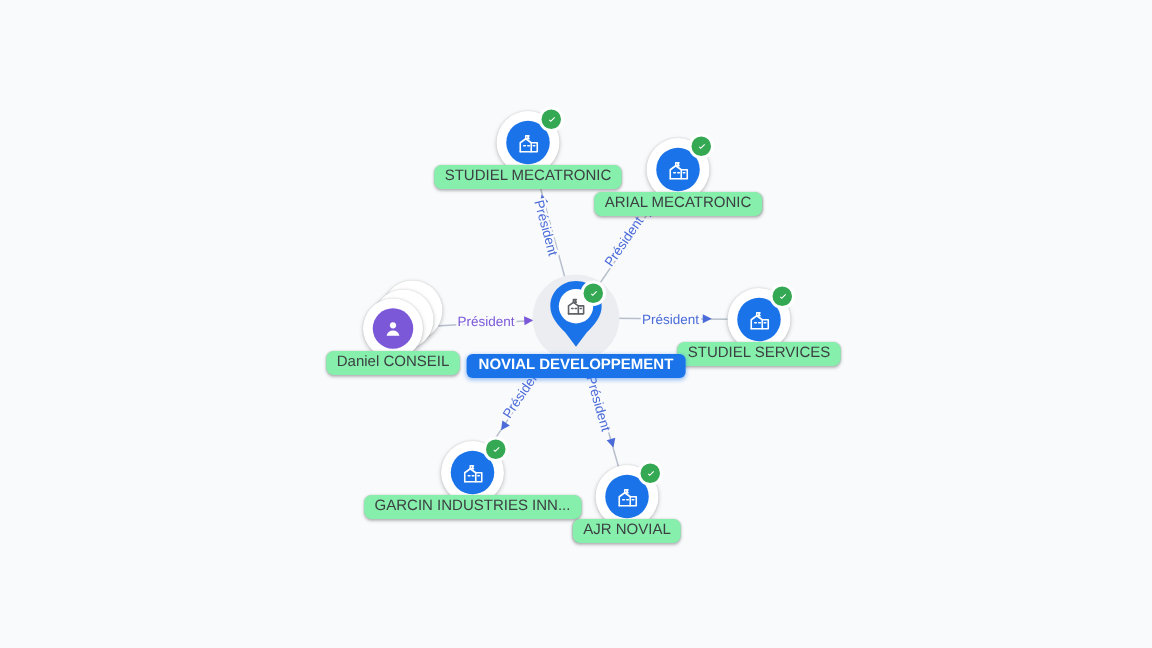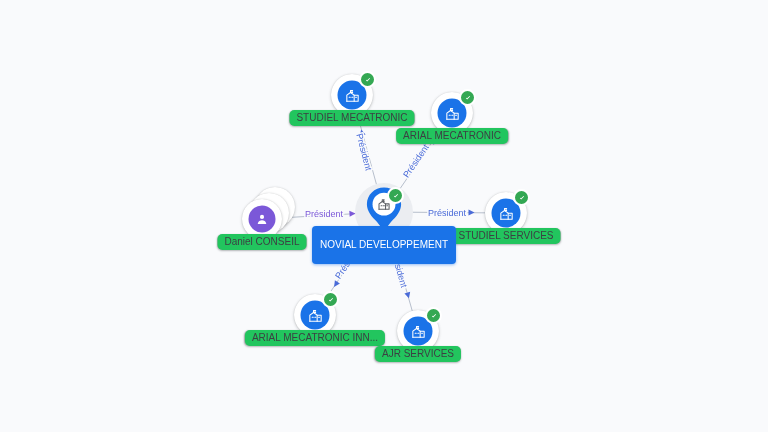--- a/index.html
+++ b/index.html
@@ -42,37 +42,37 @@
 
   .badge {
     position:absolute; top:-3px; right:-3px; box-sizing:content-box;
     width:13px; height:13px; border-radius:50%;
     background: var(--verified-green, #34a853); border:2px solid #fff;
     display:flex; align-items:center; justify-content:center;
   }
 
   .pill {
     position:absolute; top:15px; left:0; transform:translateX(-50%);
-    white-space:nowrap; background:#22c55e; color:#3c4043;
+    white-space:nowrap; background:#86efac; color:#3c4043;
     font-size:10px; line-height:10px; padding:3px 7px; border-radius:5px;
     box-shadow:0 1px 2px rgba(60,64,67,.35), 0 0 1px rgba(60,64,67,.2);
   }
 
   
   .halo {
     position:absolute; left:0; top:0; transform:translate(-50%,-50%);
     width:58px; height:58px; border-radius:50%;
     background: var(--halo-gray, #ebedf1);
   }
   .pin { position:absolute; left:-19px; top:-26px; width:38px; height:47px; }
   .center-badge { left:3px; top:-25px; right:auto; }
   .center-pill {
-    top:14px; background: var(--center-label-bg, #1a73e8); color:#fff;
+    top:24px; background: var(--center-label-bg, #1a73e8); color:#fff;
     box-shadow:0 1px 3px rgba(26,115,232,.45);
-    border-radius:4px; padding:14px 8px;
+    border-radius:4px; padding:3px 8px;font-weight:bold;
   }
 </style>
 </head>
 <body>
 
 <div class="stage">
 
   <svg class="edges" width="768" height="432" viewBox="0 0 768 432">
 
     <line class="eline" x1="384" y1="212" x2="352" y2="95"></line>
@@ -177,40 +177,40 @@
             <path d="M9 7.5v-3h3.2l-1.1 1.5 1.1 1.5H9"></path>
             <path d="M7 14.5h1.6M11 14.5h1.6M16.6 14.5h1.4"></path>
           </svg>
       </div>
       <div class="badge">
         <svg width="8" height="8" viewBox="0 0 24 24">
             <path d="M9.5 16.2 5.8 12.5l1.6-1.6 2.1 2.1 7.1-7.1 1.6 1.6z" fill="#fff"></path>
           </svg>
       </div>
     </div>
-    <div class="pill">ARIAL MECATRONIC INN...</div>
+    <div class="pill">GARCIN INDUSTRIES INN...</div>
   </div>
 
   <div class="node" style="left:418px; top:331px;">
     <div class="bubble">
       <div class="disc company">
         <svg width="16" height="16" viewBox="0 0 24 24" fill="none" stroke="#fff" stroke-width="1.6" stroke-linejoin="round" stroke-linecap="round">
             <path d="M3.5 20.5v-9l5.5-4 5.5 4v9"></path>
             <path d="M14.5 11.5h6v9h-17"></path>
             <path d="M9 7.5v-3h3.2l-1.1 1.5 1.1 1.5H9"></path>
             <path d="M7 14.5h1.6M11 14.5h1.6M16.6 14.5h1.4"></path>
           </svg>
       </div>
       <div class="badge">
         <svg width="8" height="8" viewBox="0 0 24 24">
             <path d="M9.5 16.2 5.8 12.5l1.6-1.6 2.1 2.1 7.1-7.1 1.6 1.6z" fill="#fff"></path>
           </svg>
       </div>
     </div>
-    <div class="pill">AJR SERVICES</div>
+    <div class="pill">AJR NOVIAL</div>
   </div>
 
   <div class="node" style="left:384px; top:212px;">
     <div class="halo"></div>
     <svg class="pin" viewBox="0 0 40 50">
       <path d="M20 1.5C9.8 1.5 1.8 9.4 1.8 19.3c0 7.6 5.3 13.3 10.6 18.6L20 48l7.6-10.1c5.3-5.3 10.6-11 10.6-18.6C38.2 9.4 30.2 1.5 20 1.5z" fill="#1a73e8"></path>
       <circle cx="20" cy="19.3" r="12.2" fill="#ffffff"></circle>
       <g transform="translate(12.5,11.8) scale(0.63)" fill="none" stroke="#5f6368" stroke-width="1.8" stroke-linejoin="round" stroke-linecap="round">
         <path d="M3.5 20.5v-9l5.5-4 5.5 4v9"></path>
           <path d="M14.5 11.5h6v9h-17"></path>

